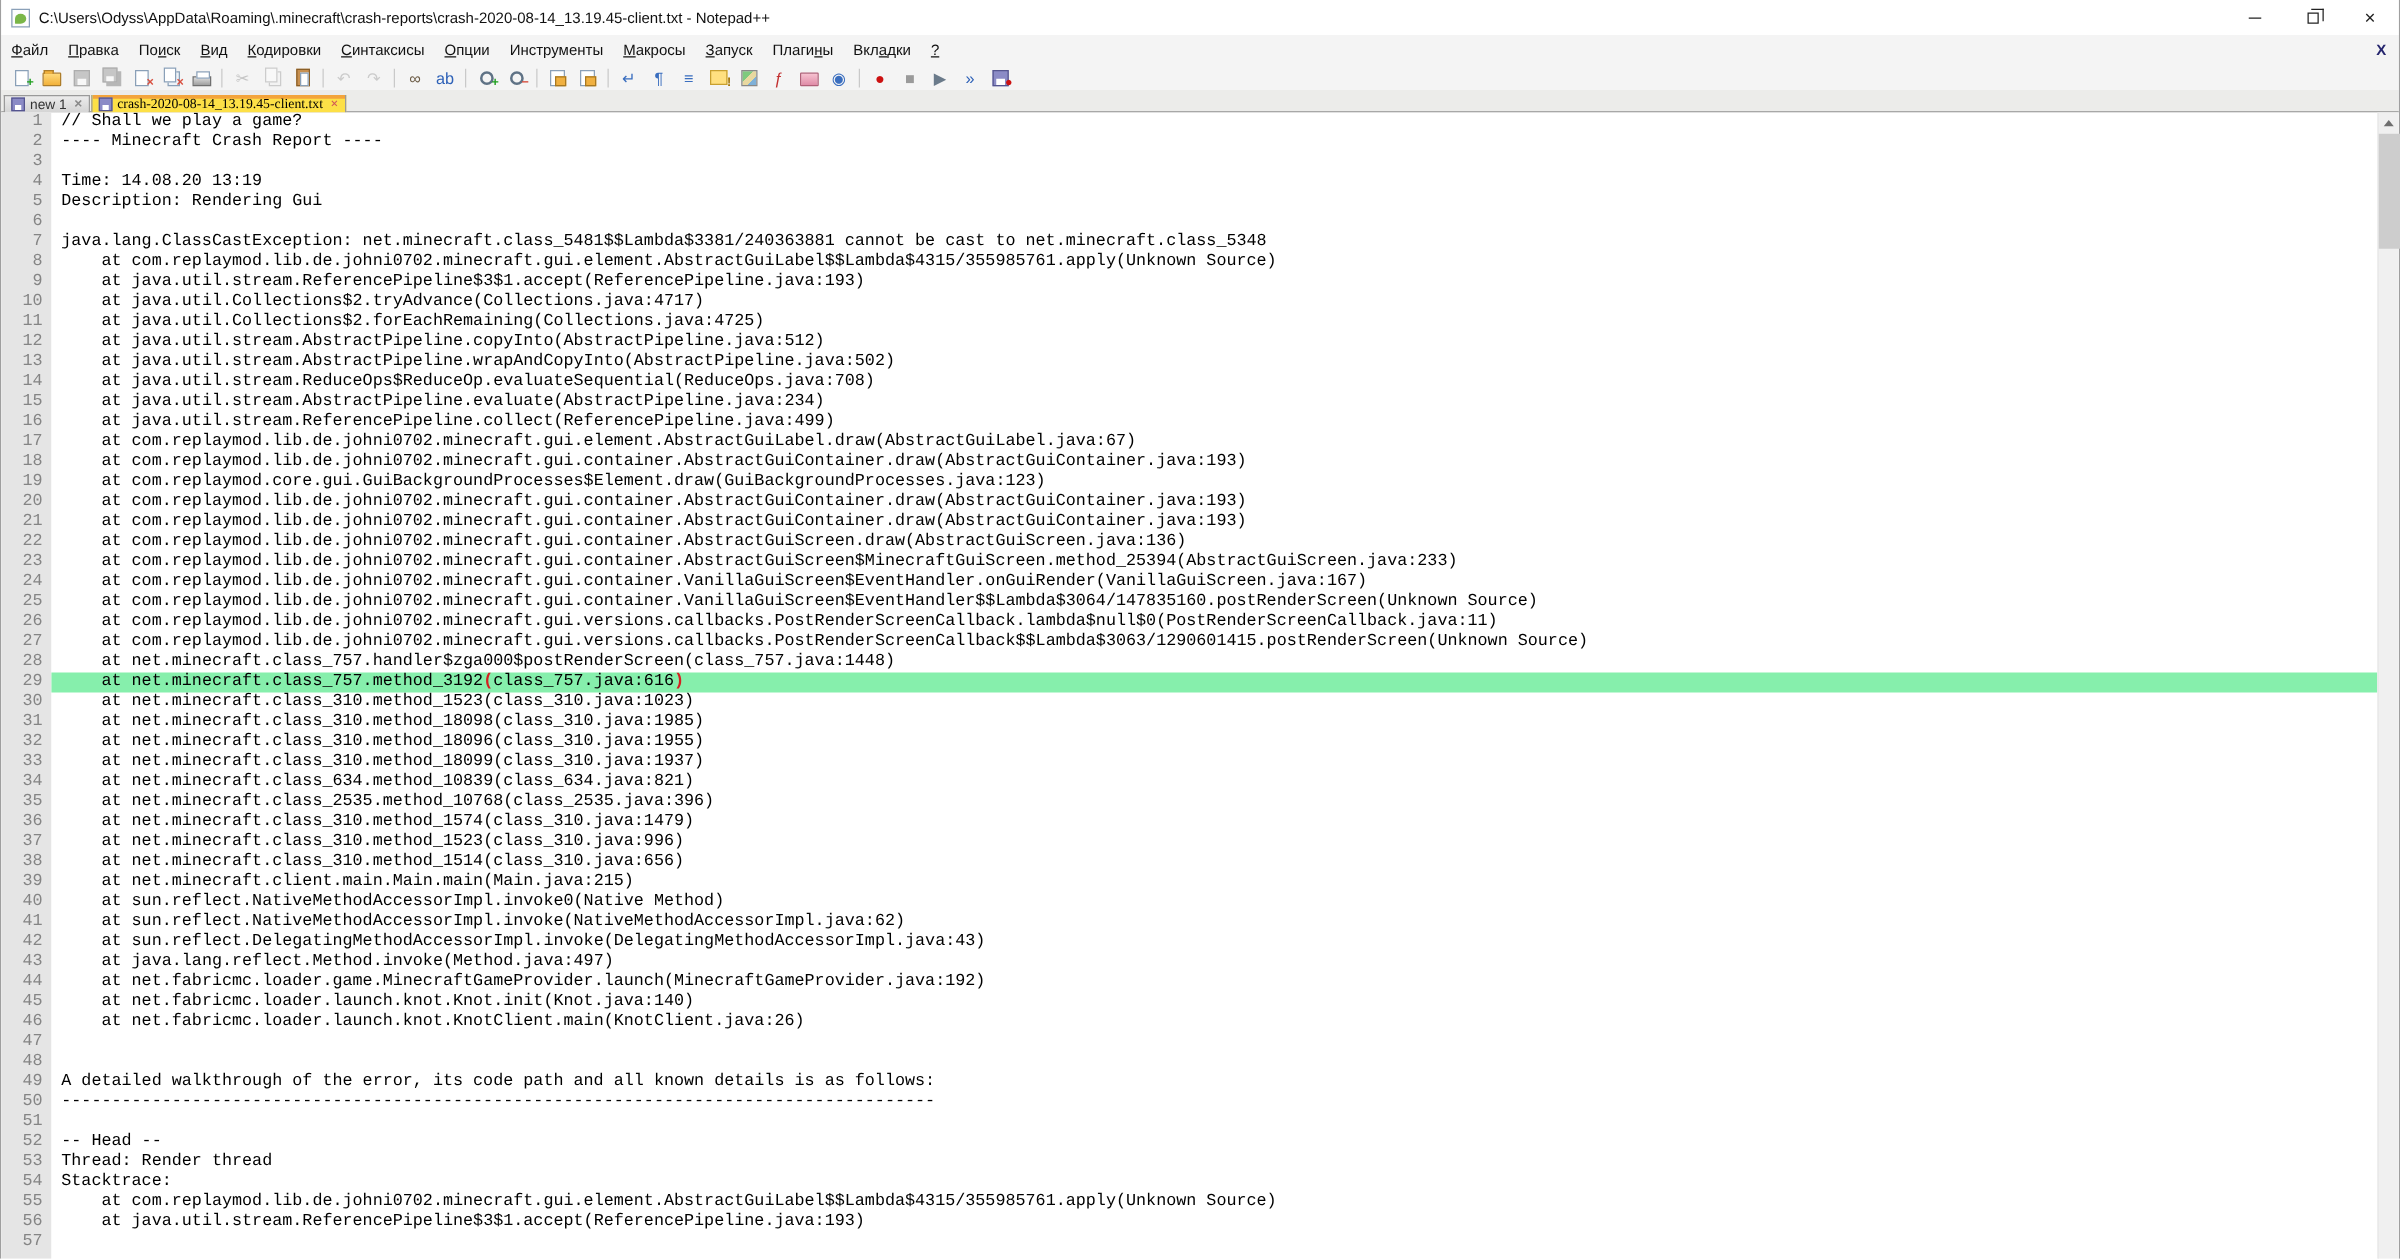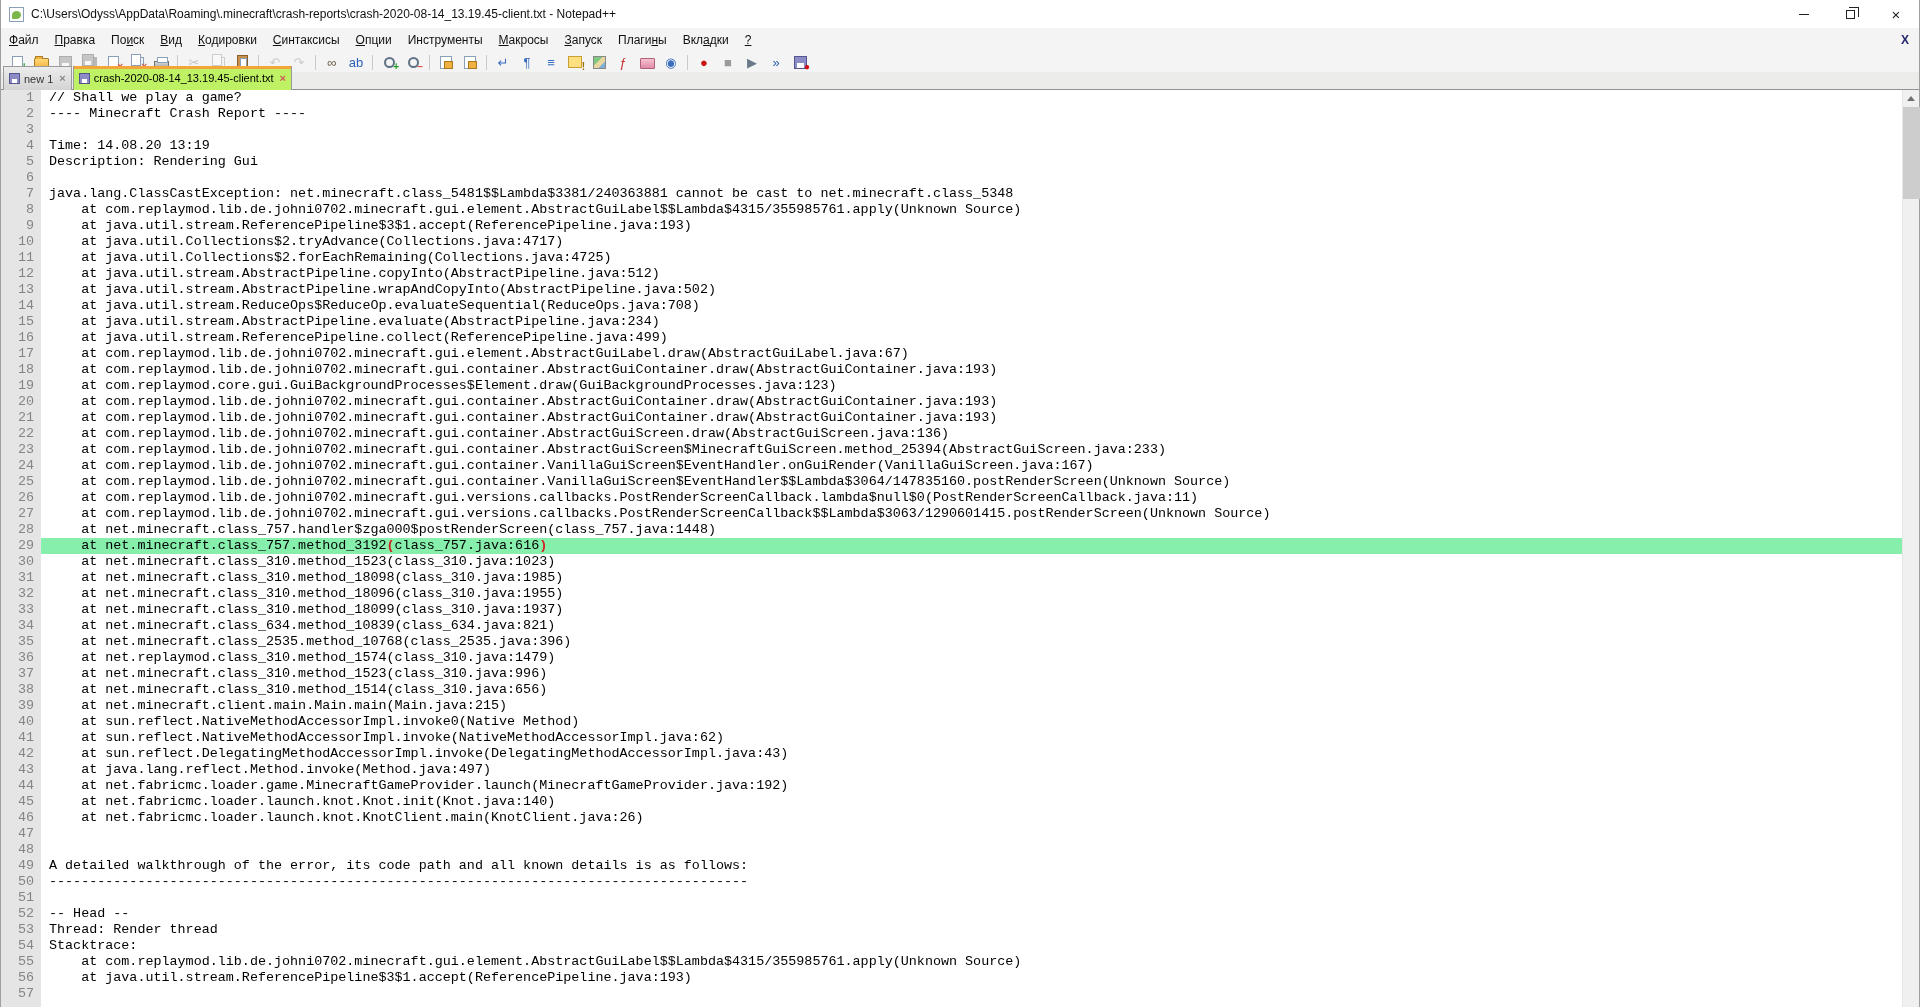--- a/index.html
+++ b/index.html
@@ -63,24 +63,24 @@
   .shp-pagelock { width:12px; height:13px; background:#fff; border:1px solid #8aa0b8; }
   .shp-pagelock::after { content:''; position:absolute; right:-2px; bottom:-1px; width:7px; height:6px;
                          background:#f0b040; border:1px solid #a87820; }
   .shp-yellow { width:14px; height:12px; background:#ffe080; border:1px solid #c8a030; }
   .shp-map { width:13px; height:13px; border:1px solid #888;
              background:linear-gradient(135deg,#7ec97e 0 40%, #e8d8a0 40% 70%, #7eb0d8 70%); }
 
   
   .tabbar { height:18px; background:#ececea; display:flex; align-items:flex-end; padding-left:2px;
             border-bottom:1px solid #919191; }
-  .tab { height:24px; display:flex; align-items:center; padding:0 5px; font-size:11px; color:#333;
+  .tab { height:14px; display:flex; align-items:center; padding:0 5px; font-size:11px; color:#333;
          border:1px solid #9a9a9a; border-bottom:none; margin-right:1px;
          background:linear-gradient(#ececec,#d4d4d4); position:relative; top:1px; }
-  .tab.active { background:#bef264; color:#000; border-top:none; }
+  .tab.active { background:#fde047; color:#000; border-top:none;font-family:Liberation Serif, serif; }
   .tab.active::before { content:''; position:absolute; top:0; left:0; right:0; height:3px; }
   .tab .floppy { width:11px; height:11px; background:#8b8bc6; border:1px solid #55558f;
                  position:relative; margin-right:4px; flex:none; }
   .tab .floppy::after { content:''; position:absolute; left:2px; bottom:0; width:5px; height:4px; background:#fff; }
   .tab-label { white-space:nowrap; }
   .tab-close { margin-left:6px; font-size:11px; font-weight:bold; color:#8a8a8a; line-height:1; }
   .tab.active .tab-close { color:#d05858; }
 
   
   .editor { position:absolute; top:90px; bottom:0; left:0; right:0; display:flex; background:#fff; }
@@ -353,21 +353,21 @@
         <div class="cl">	at com.replaymod.lib.de.johni0702.minecraft.gui.versions.callbacks.PostRenderScreenCallback.lambda$null$0(PostRenderScreenCallback.java:11)</div>
         <div class="cl">	at com.replaymod.lib.de.johni0702.minecraft.gui.versions.callbacks.PostRenderScreenCallback$$Lambda$3063/1290601415.postRenderScreen(Unknown Source)</div>
         <div class="cl">	at net.minecraft.class_757.handler$zga000$postRenderScreen(class_757.java:1448)</div>
         <div class="cl" style="background: #86efac;">	at net.minecraft.class_757.method_3192<span class="brace" style="color: rgb(212, 32, 32);">(</span>class_757.java:616<span class="brace" style="color: rgb(212, 32, 32);">)</span></div>
         <div class="cl">	at net.minecraft.class_310.method_1523(class_310.java:1023)</div>
         <div class="cl">	at net.minecraft.class_310.method_18098(class_310.java:1985)</div>
         <div class="cl">	at net.minecraft.class_310.method_18096(class_310.java:1955)</div>
         <div class="cl">	at net.minecraft.class_310.method_18099(class_310.java:1937)</div>
         <div class="cl">	at net.minecraft.class_634.method_10839(class_634.java:821)</div>
         <div class="cl">	at net.minecraft.class_2535.method_10768(class_2535.java:396)</div>
-        <div class="cl">	at net.replaymod.class_310.method_1574(class_310.java:1479)</div>
+        <div class="cl">	at net.minecraft.class_310.method_1574(class_310.java:1479)</div>
         <div class="cl">	at net.minecraft.class_310.method_1523(class_310.java:996)</div>
         <div class="cl">	at net.minecraft.class_310.method_1514(class_310.java:656)</div>
         <div class="cl">	at net.minecraft.client.main.Main.main(Main.java:215)</div>
         <div class="cl">	at sun.reflect.NativeMethodAccessorImpl.invoke0(Native Method)</div>
         <div class="cl">	at sun.reflect.NativeMethodAccessorImpl.invoke(NativeMethodAccessorImpl.java:62)</div>
         <div class="cl">	at sun.reflect.DelegatingMethodAccessorImpl.invoke(DelegatingMethodAccessorImpl.java:43)</div>
         <div class="cl">	at java.lang.reflect.Method.invoke(Method.java:497)</div>
         <div class="cl">	at net.fabricmc.loader.game.MinecraftGameProvider.launch(MinecraftGameProvider.java:192)</div>
         <div class="cl">	at net.fabricmc.loader.launch.knot.Knot.init(Knot.java:140)</div>
         <div class="cl">	at net.fabricmc.loader.launch.knot.KnotClient.main(KnotClient.java:26)</div>

